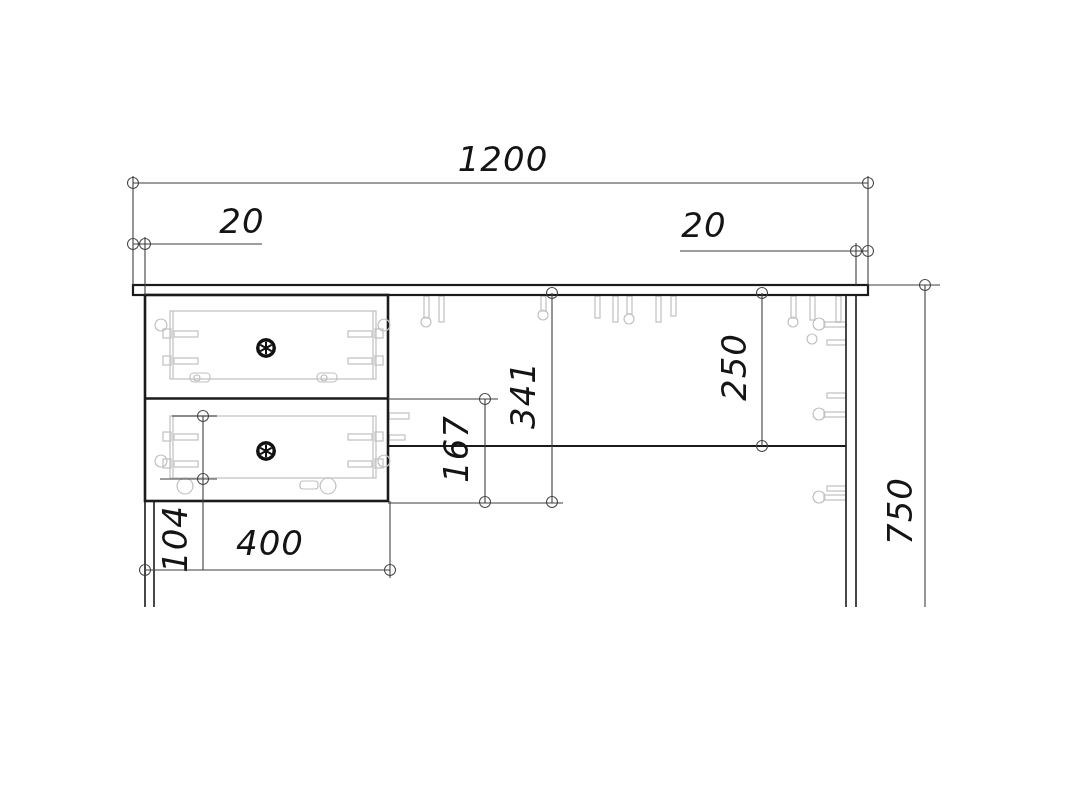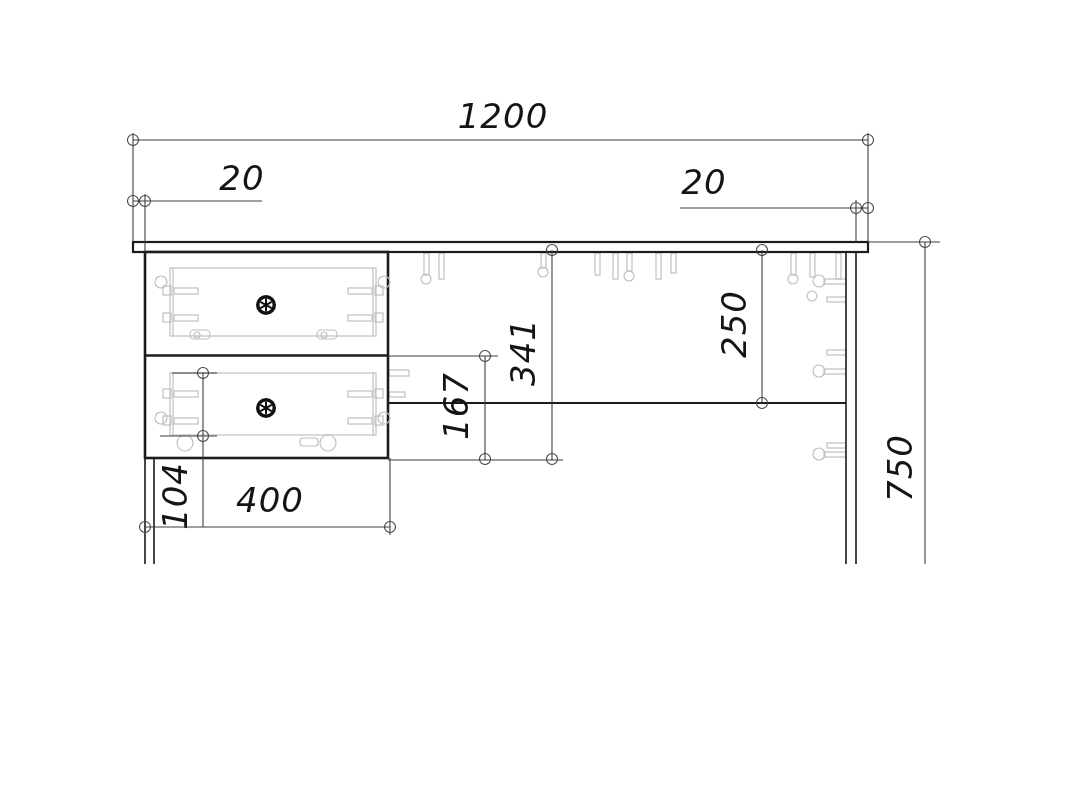--- a/index.html
+++ b/index.html
@@ -1,16 +1,16 @@
 <!DOCTYPE html>
 <html><head>
 <meta charset="utf-8">
 <style>
   html,body{margin:0;padding:0;background:#ffffff;}
-  .stage{width:1067px;height:564px;position:relative;background:#ffffff;overflow:hidden;}
+  .stage{width:1067px;height:564px;position:relative;background:#ffffff;overflow:hidden;margin-top:43px;}
   svg{display:block;}
   .ol   {stroke:#1b1b1b;fill:none;}
   .olf  {stroke:#1b1b1b;fill:#ffffff;}
   .dim  {stroke:#3f3f3f;fill:none;stroke-width:1.1;}
   .dimc {stroke:#3f3f3f;fill:none;stroke-width:1.1;}
   .hid  {stroke:#c0c0c0;fill:none;stroke-width:1.2;}
   .floor{stroke:#6a6a6a;stroke-width:1.1;fill:none;}
   .txt{
     font-family:"DejaVu Sans","Liberation Sans",sans-serif;
     font-style:italic;

